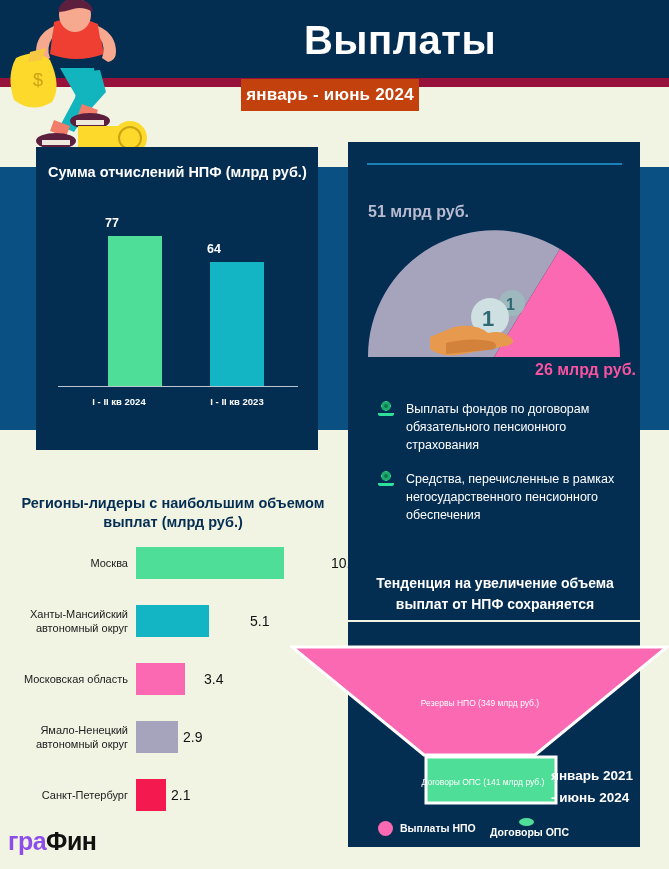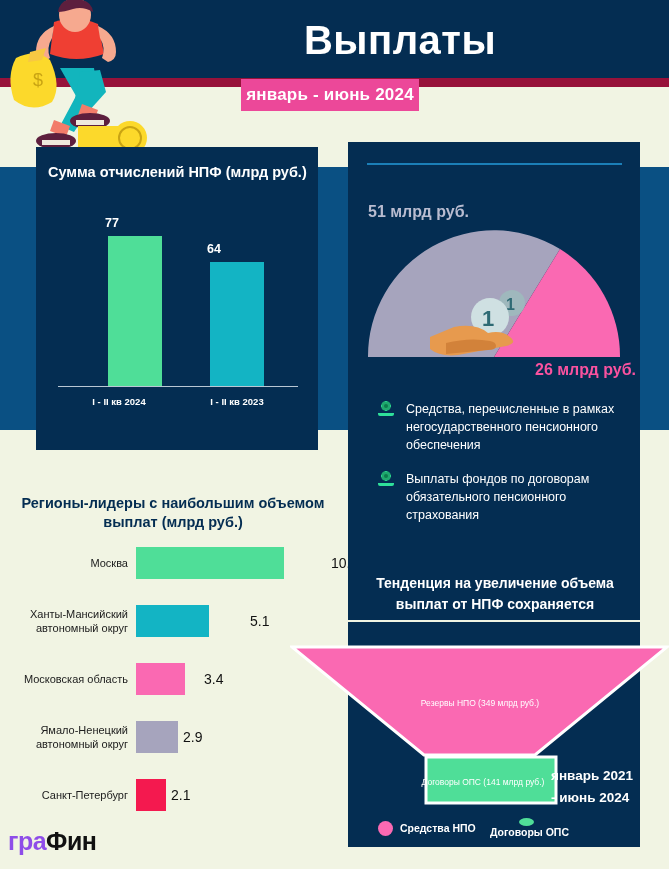--- a/index.html
+++ b/index.html
@@ -14,21 +14,21 @@
   
   .header-band { position:absolute; left:0; top:0; width:669px; height:78px; background:#042d52; }
   .header-stripe { position:absolute; left:0; top:78px; width:669px; height:9px; background:#97123a; }
   .header-title {
     position:absolute; left:160px; top:12px; width:480px; height:56px;
     color:#ffffff; font-size:40px; font-weight:bold; text-align:center;
     line-height:56px; letter-spacing:0.5px;
   }
   .date-badge {
     position:absolute; left:241px; top:79px; width:178px; height:32px;
-    background:#ec4899; color:#ffffff; font-size:17px; font-weight:bold;
+    background:#c2410c; color:#ffffff; font-size:17px; font-weight:bold;
     display:flex; align-items:center; justify-content:center; letter-spacing:0.2px;
   }
 
   
   .hero { position:absolute; left:2px; top:0px; width:150px; height:152px; }
 
   
   .blue-band { position:absolute; left:0; top:167px; width:669px; height:263px; background:#0a5083; }
 
   
@@ -252,30 +252,30 @@
   </svg>
 
   <div class="rlegend">
     <div class="rl-item">
       <svg class="rl-icon" viewBox="0 0 20 16">
         <circle cx="10" cy="5" r="5" fill="#1fa86e"></circle>
         <circle cx="10" cy="5" r="2" fill="#0c7a4c"></circle>
         <path d="M10 1 v-1 M10 9 v1 M6 5 h-1 M14 5 h1" stroke="#2fe09a" stroke-width="1.4"></path>
         <path d="M2 12 h16 v1 q0 2 -2 2 h-12 q-2 0 -2 -2 z" fill="#2fe09a"></path>
       </svg>
-      <div class="rl-text">Средства, перечисленные в рамках негосударственного пенсионного обеспечения</div>
+      <div class="rl-text">Выплаты фондов по договорам обязательного пенсионного страхования</div>
     </div>
     <div class="rl-item">
       <svg class="rl-icon" viewBox="0 0 20 16">
         <circle cx="10" cy="5" r="5" fill="#1fa86e"></circle>
         <circle cx="10" cy="5" r="2" fill="#0c7a4c"></circle>
         <path d="M10 1 v-1 M10 9 v1 M6 5 h-1 M14 5 h1" stroke="#2fe09a" stroke-width="1.4"></path>
         <path d="M2 12 h16 v1 q0 2 -2 2 h-12 q-2 0 -2 -2 z" fill="#2fe09a"></path>
       </svg>
-      <div class="rl-text">Выплаты фондов по договорам обязательного пенсионного страхования</div>
+      <div class="rl-text">Средства, перечисленные в рамках негосударственного пенсионного обеспечения</div>
     </div>
   </div>
 
   <div class="trend">Тенденция на увеличение объема выплат от НПФ сохраняется несколько лет</div>
 
   <div class="panel-bottom"></div>
 
   <svg class="funnel" viewBox="0 0 379 160">
 
     <path d="M2 2 L377 2 L245 110 L134 110 Z" fill="#fa69b2" stroke="#ffffff" stroke-width="3"></path>
@@ -287,21 +287,21 @@
   <div class="funnel-bottom-text">Договоры ОПС (141 млрд руб.)</div>
 
   <div class="funnel-period">
     <div>январь 2021</div>
     <div>- июнь 2024</div>
   </div>
 
   <div class="funnel-legend">
     <div class="fl-item" style="left:0px;">
       <span class="fl-dot" style="background:#fa69b2;"></span>
-      <span class="fl-text">Средства НПО</span>
+      <span class="fl-text">Выплаты НПО</span>
     </div>
     <div class="fl-item" style="left:112px;flex-direction:column;">
       <span class="fl-dot" style="background:#4fde98;"></span>
       <span class="fl-text">Договоры ОПС</span>
     </div>
   </div>
 
 </div>
 
 </body></html>

